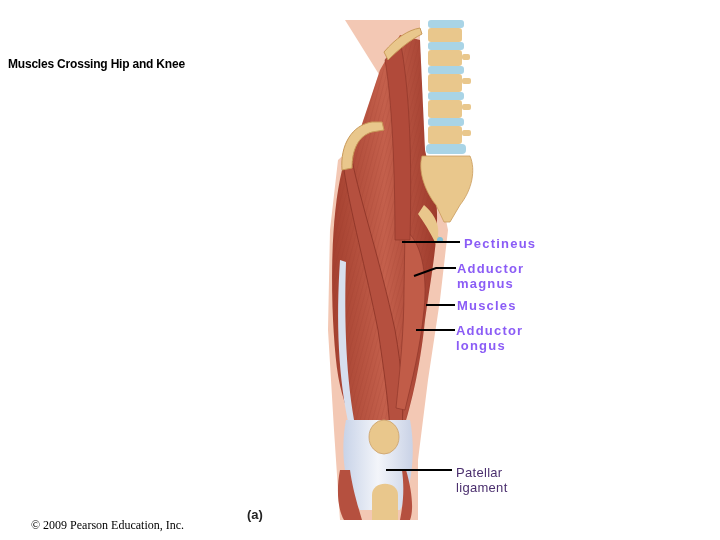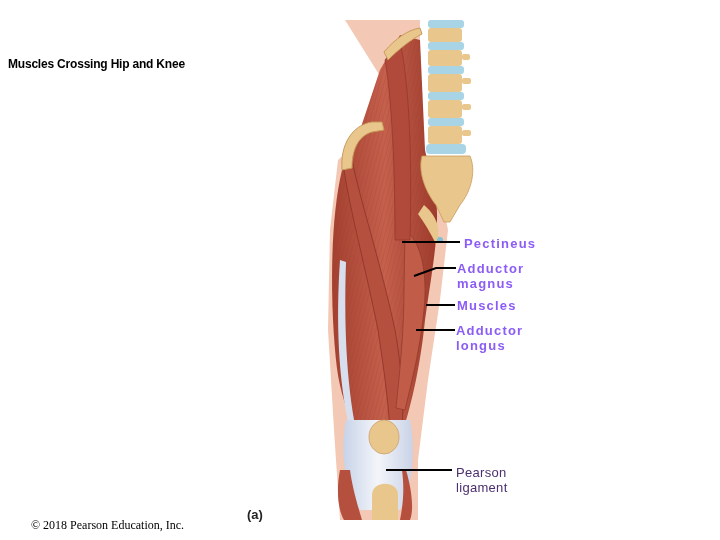--- a/index.html
+++ b/index.html
@@ -118,18 +118,18 @@
   <div>magnus</div>
 </div>
 <div class="label" style="left:457px; top:298px;">
   <span>Muscles</span>
 </div>
 <div class="label" style="left:456px; top:323px;">
   <div>Adductor</div>
   <div>longus</div>
 </div>
 <div class="label purple" style="left:456px; top:465px;">
-  <div>Pearson</div>
+  <div>Patellar</div>
   <div>ligament</div>
 </div>
 
 <div class="panel">(a)</div>
-<div class="copyright">© 2018 Pearson Education, Inc.</div>
+<div class="copyright">© 2009 Pearson Education, Inc.</div>
 
 </body></html>

